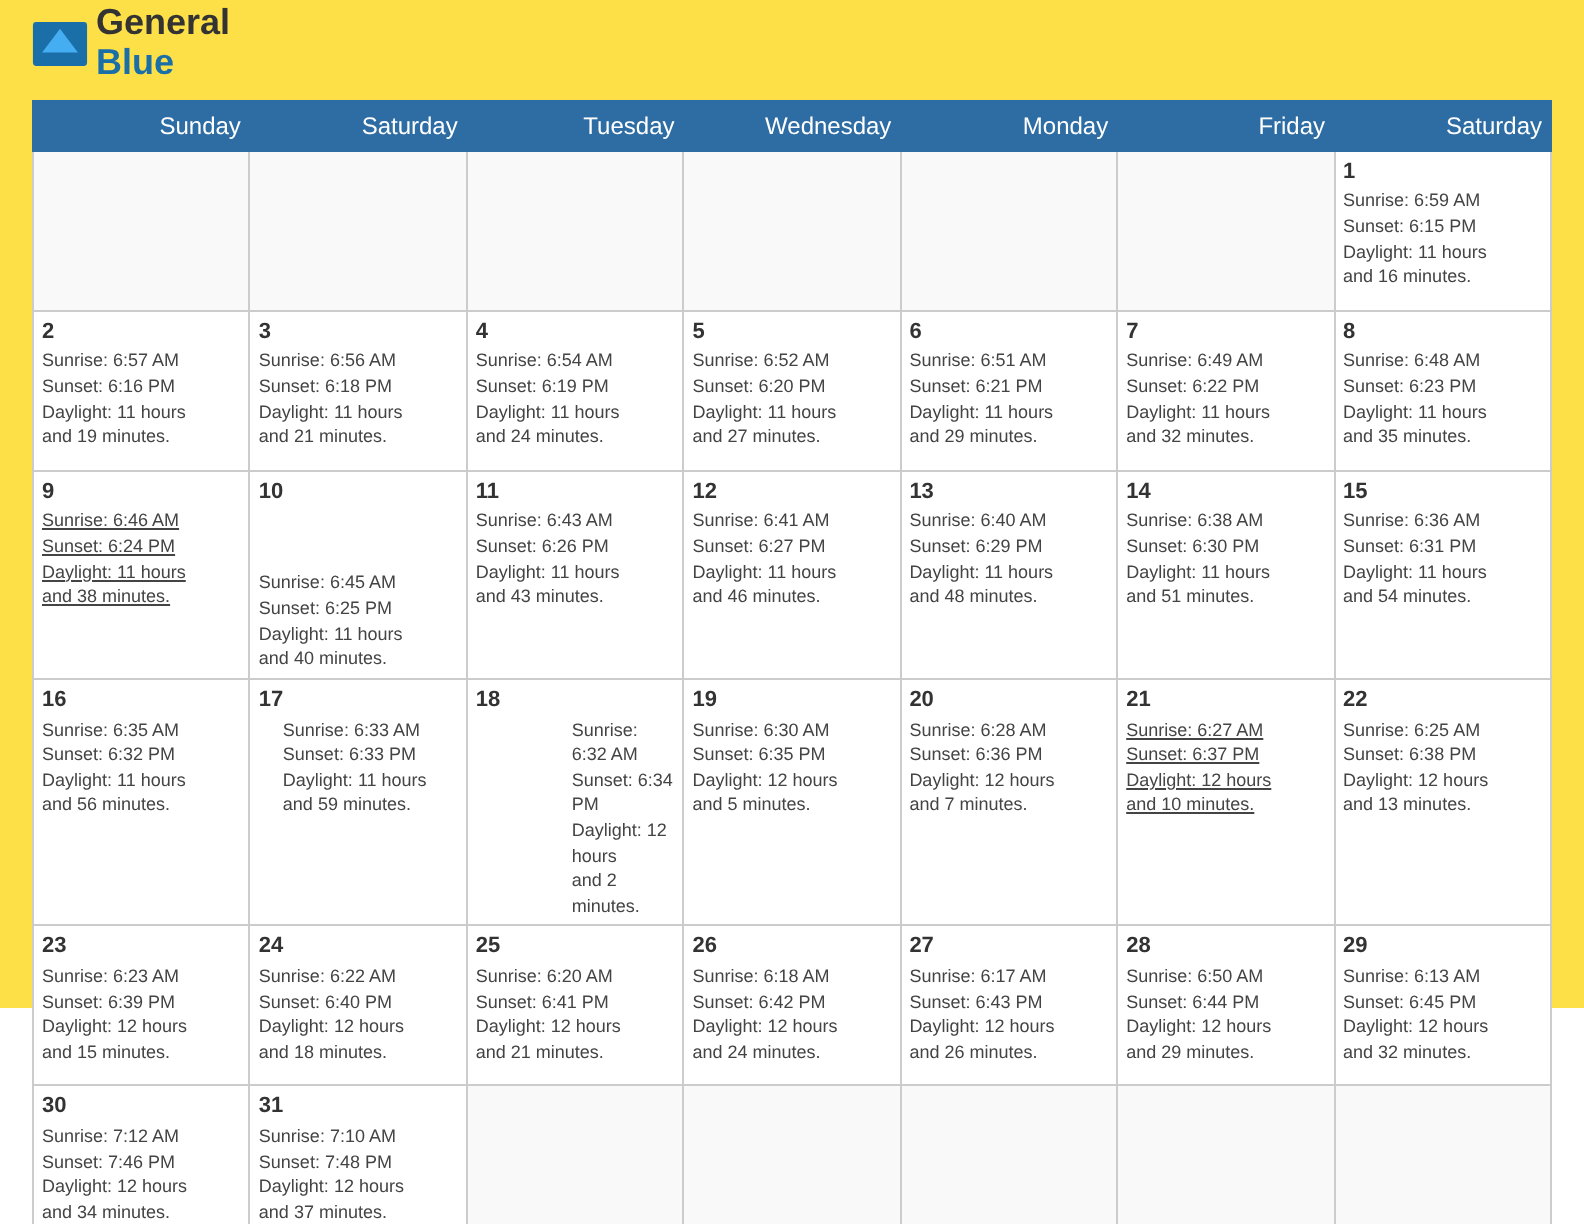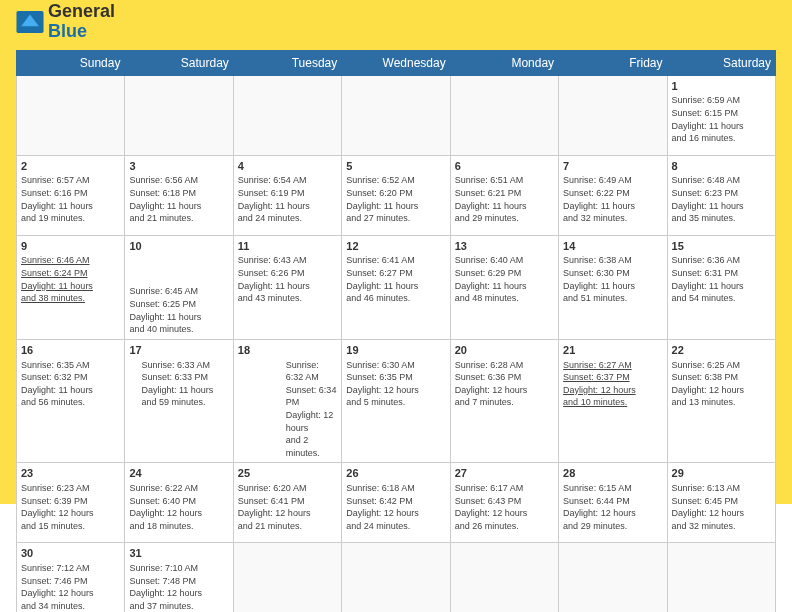--- a/index.html
+++ b/index.html
@@ -329,21 +329,21 @@
           </td>
           <td>
             <span class="day-number">27</span>
             <div class="day-info" style="white-space: pre-line;">Sunrise: 6:17 AM
 Sunset: 6:43 PM
 Daylight: 12 hours
 and 26 minutes.</div>
           </td>
           <td>
             <span class="day-number">28</span>
-            <div class="day-info" style="white-space: pre-line;">Sunrise: 6:15 AM
+            <div class="day-info" style="white-space: pre-line;">Sunrise: 6:50 AM
 Sunset: 6:44 PM
 Daylight: 12 hours
 and 29 minutes.</div>
           </td>
           <td>
             <span class="day-number">29</span>
             <div class="day-info" style="white-space: pre-line;">Sunrise: 6:13 AM
 Sunset: 6:45 PM
 Daylight: 12 hours
 and 32 minutes.</div>

